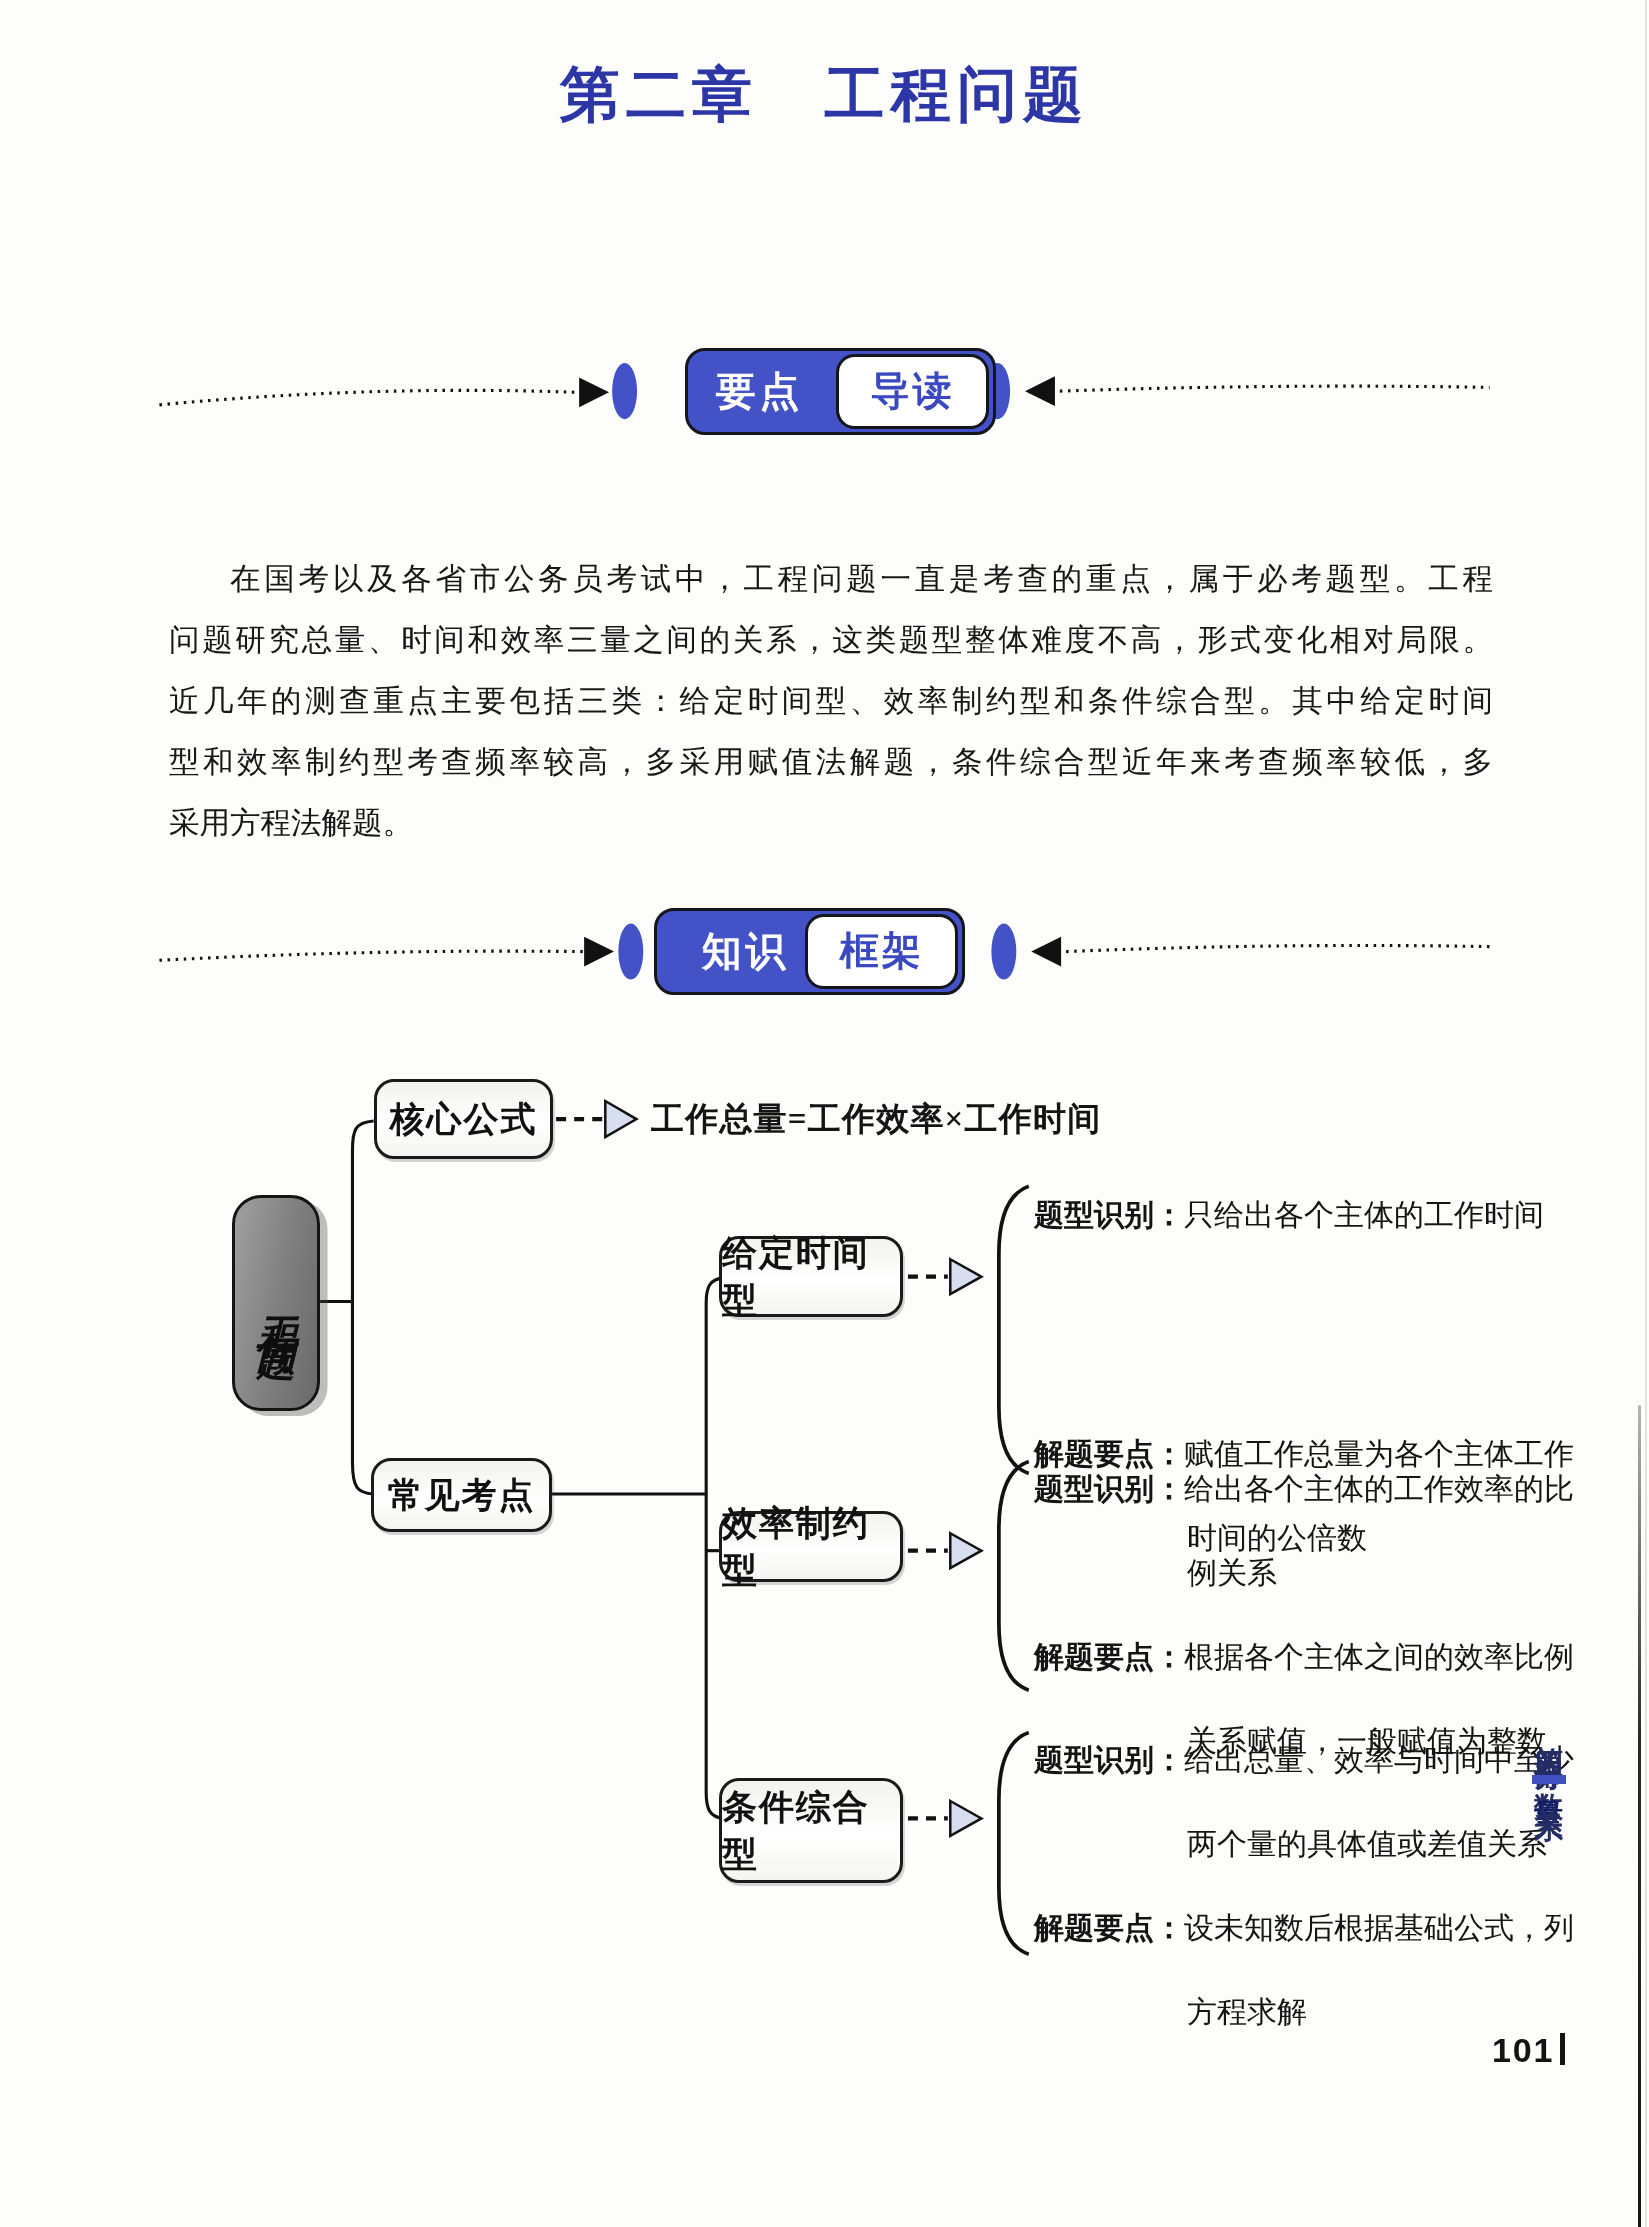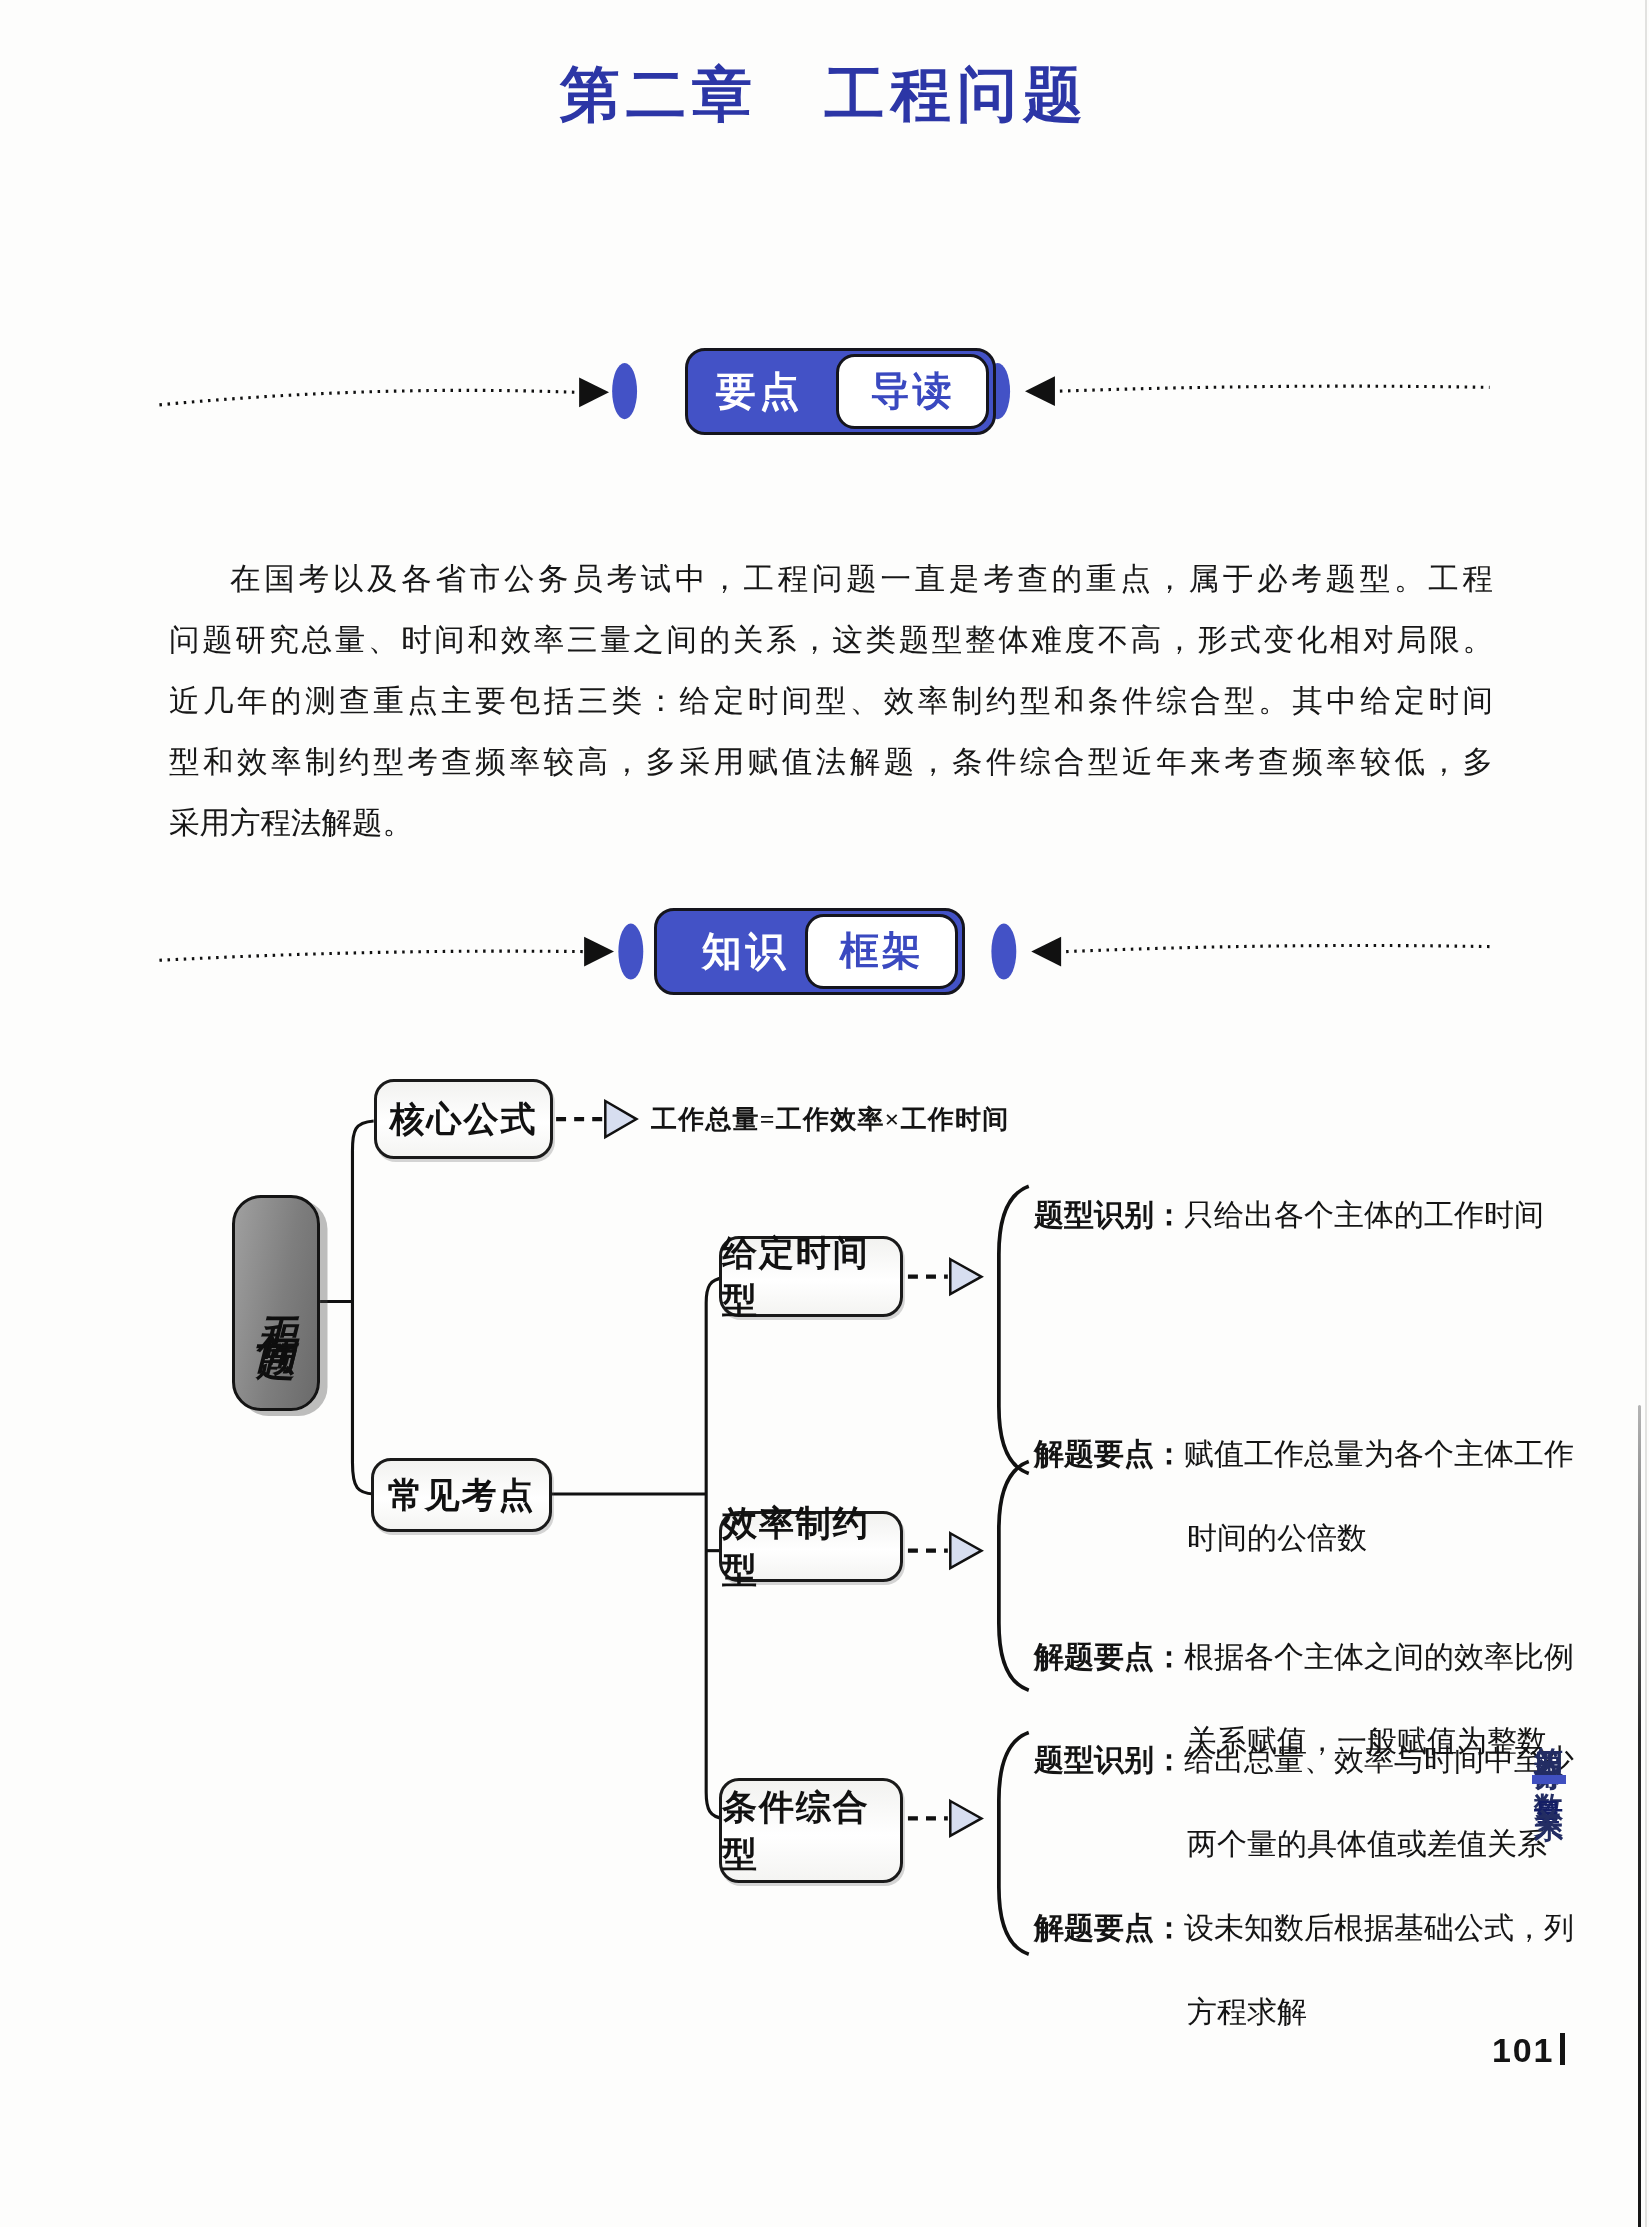--- a/index.html
+++ b/index.html
@@ -49,21 +49,21 @@
     background:linear-gradient(100deg,#a0a0a0 0%,#7e7e7e 55%,#6a6a6a 100%);
     border:3.7px solid #141414;border-radius:29px;z-index:2;box-sizing:border-box;
     display:flex;align-items:center;justify-content:center;
     box-shadow:7.5px 5px 0 rgba(70,70,70,0.35);
   }
   .mm-root .vtext{
     writing-mode:vertical-rl;text-orientation:upright;
     font-size:39px;font-weight:bold;color:#0e0e0e;letter-spacing:8.7px;
     font-family:"Liberation Sans","DejaVu Sans",sans-serif;font-style:italic;
   }
-  .mm-formula{left:651px;top:1100px;height:39px;line-height:39px;font-size:26px;font-weight:bold;z-index:2;letter-spacing:1.2px;}
+  .mm-formula{left:651px;top:1100px;height:39px;line-height:39px;font-size:33px;font-weight:bold;z-index:2;letter-spacing:1.2px;}
   .mm-item{z-index:2;font-size:30px;line-height:35px;white-space:nowrap;}
   .mm-item .lbl{font-weight:bold;}
   .mm-item .cont{margin-left:153px;margin-top:49px;}
   
   .side-label{
     left:1529px;top:1724px;z-index:2;writing-mode:vertical-rl;text-orientation:upright;
     font-size:29px;font-weight:bold;color:#232d63;letter-spacing:5px;
     font-family:"Liberation Sans","DejaVu Sans",sans-serif;
   }
   .side-label .gap{display:inline-block;height:26px;}
@@ -163,20 +163,24 @@
   </div>
 
   <div class="abs mm-item" style="left:1034px;top:1197px;">
     <span class="lbl">题型识别：</span><span>只给出各个主体的工作时间</span>
   </div>
   <div class="abs mm-item" style="left:1034px;top:1436px;">
     <span class="lbl">解题要点：</span><span>赋值工作总量为各个主体工作</span>
     <div class="cont">时间的公倍数</div>
   </div>
 
+  <div class="abs mm-item" style="left:1034px;top:1471px;">
+    <span class="lbl">题型识别：</span><span>给出各个主体的工作效率的比</span>
+    <div class="cont">例关系</div>
+  </div>
   <div class="abs mm-item" style="left:1034px;top:1639px;">
     <span class="lbl">解题要点：</span><span>根据各个主体之间的效率比例</span>
     <div class="cont">关系赋值，一般赋值为整数</div>
   </div>
 
   <div class="abs mm-item" style="left:1034px;top:1742px;">
     <span class="lbl">题型识别：</span><span>给出总量、效率与时间中至少</span>
     <div class="cont">两个量的具体值或差值关系</div>
   </div>
   <div class="abs mm-item" style="left:1034px;top:1910px;">

